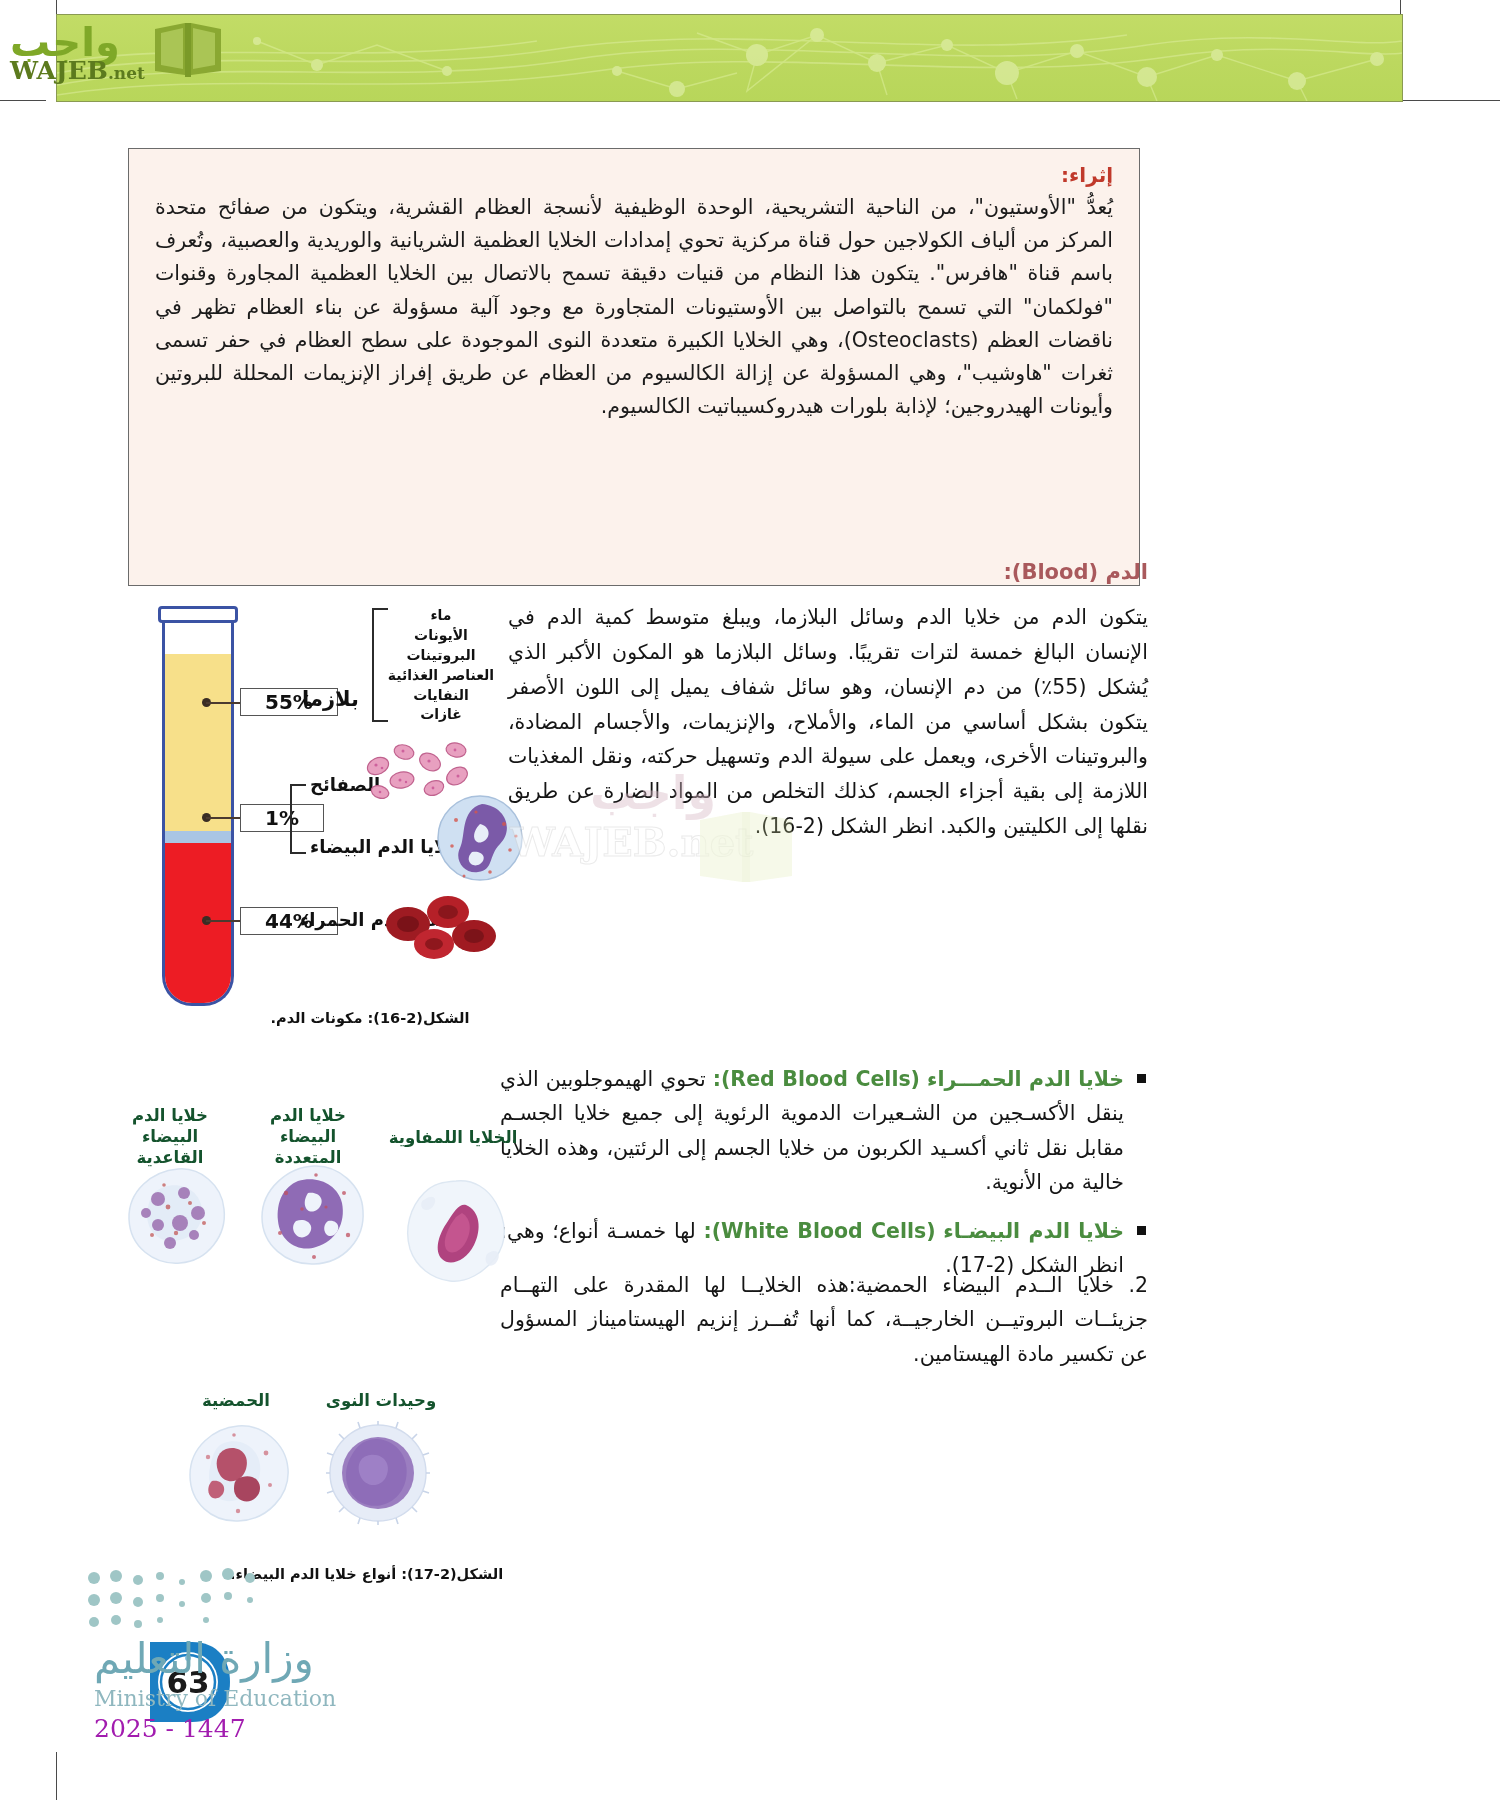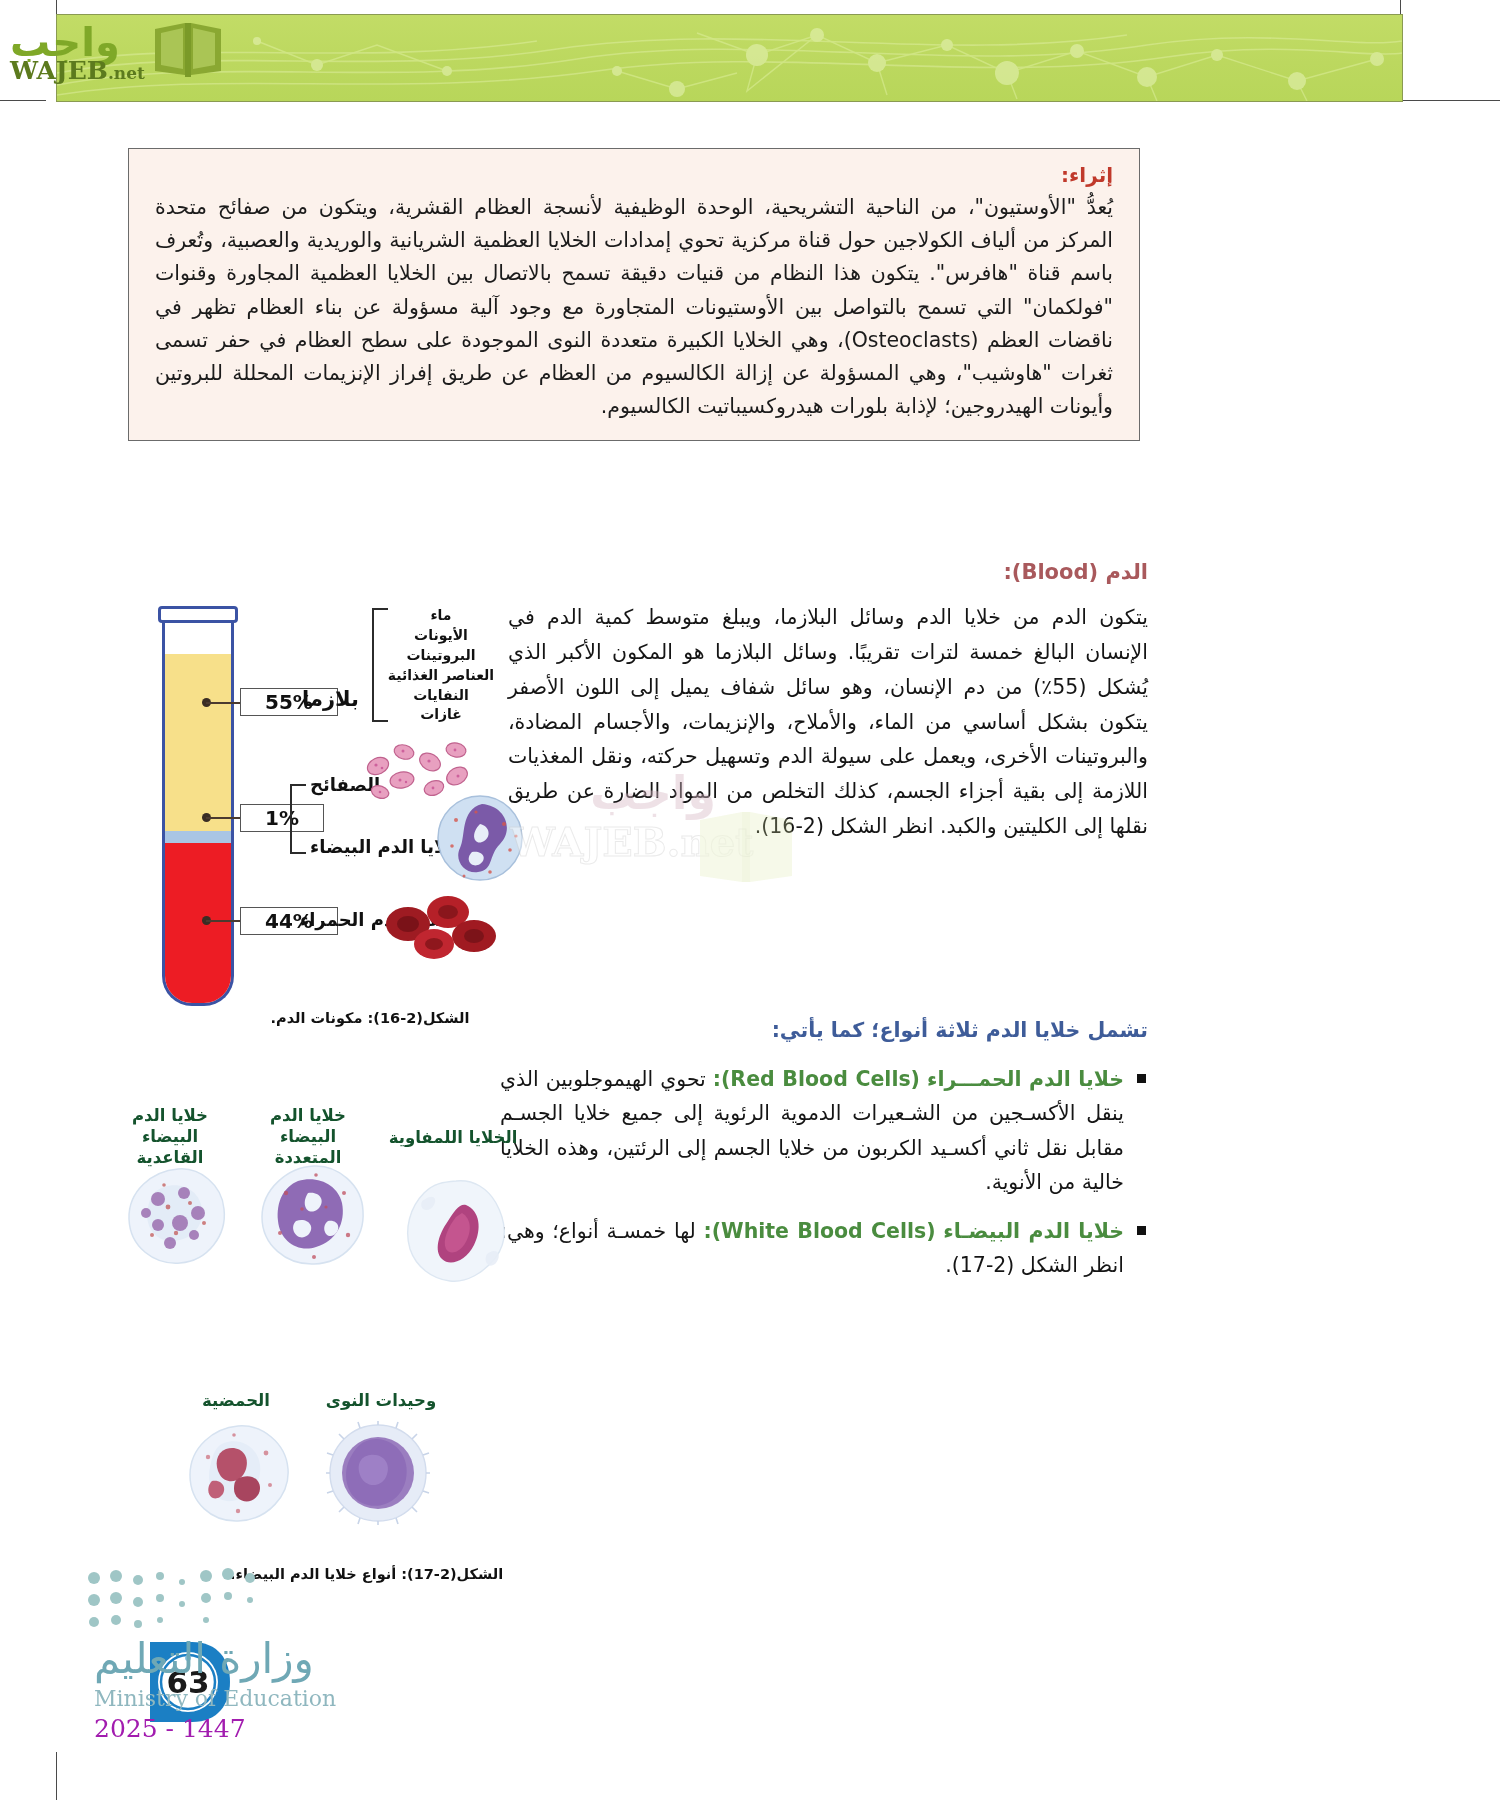--- a/index.html
+++ b/index.html
@@ -35,21 +35,21 @@
   }
   .brand-en{
     font-size:25px;font-weight:bold;color:#5c7a1e;margin-top:-4px;
     font-family:"DejaVu Serif",serif;
   }
   .brand-en .net-suffix{font-size:17px;}
   .book-logo{width:74px;height:62px;position:relative;margin-bottom:4px;}
 
   
   .enrich{
-    position:absolute;left:128px;top:148px;width:1012px;height:293px;
+    position:absolute;left:128px;top:148px;width:1012px;height:438px;
     background:#fcf2ec;border:1.5px solid #6b6b6b;
     box-sizing:border-box;padding:14px 26px 10px 26px;
   }
   .enrich-title{
     color:#c0392b;font-weight:bold;font-size:20px;text-align:right;
     margin:0 0 4px 0;
   }
   .enrich-body{
     color:#1b1b1b;font-size:20.5px;line-height:1.62;text-align:justify;
     text-align-last:right;letter-spacing:0;
@@ -239,34 +239,34 @@
     <div class="enrich-title">إثراء:</div>
     <div class="enrich-body">يُعدُّ "الأوستيون"، من الناحية التشريحية، الوحدة الوظيفية لأنسجة العظام القشرية، ويتكون من صفائح متحدة المركز من ألياف الكولاجين حول قناة مركزية تحوي إمدادات الخلايا العظمية الشريانية والوريدية والعصبية، وتُعرف باسم قناة "هافرس". يتكون هذا النظام من قنيات دقيقة تسمح بالاتصال بين الخلايا العظمية المجاورة وقنوات "فولكمان" التي تسمح بالتواصل بين الأوستيونات المتجاورة مع وجود آلية مسؤولة عن بناء العظام تظهر في ناقضات العظم (Osteoclasts)، وهي الخلايا الكبيرة متعددة النوى الموجودة على سطح العظام في حفر تسمى ثغرات "هاوشيب"، وهي المسؤولة عن إزالة الكالسيوم من العظام عن طريق إفراز الإنزيمات المحللة للبروتين وأيونات الهيدروجين؛ لإذابة بلورات هيدروكسيباتيت الكالسيوم.</div>
   </div>
 
   <div class="sec-head">الدم (Blood):</div>
 
   <div class="col-right">
     <p>يتكون الدم من خلايا الدم وسائل البلازما، ويبلغ متوسط كمية الدم في الإنسان البالغ خمسة لترات تقريبًا. وسائل البلازما هو المكون الأكبر الذي يُشكل (55٪) من دم الإنسان، وهو سائل شفاف يميل إلى اللون الأصفر يتكون بشكل أساسي من الماء، والأملاح، والإنزيمات، والأجسام المضادة، والبروتينات الأخرى، ويعمل على سيولة الدم وتسهيل حركته، ونقل المغذيات اللازمة إلى بقية أجزاء الجسم، كذلك التخلص من المواد الضارة عن طريق نقلها إلى الكليتين والكبد. انظر الشكل (2-16).</p>
   </div>
 
-  <div class="green-head">تشمل خلايا الدم ثلاثة أنواع؛ كما يأتي:</div>
 
   <div class="bullets">
     <div class="bullet">
       <span class="b-term">خلايا الدم الحمـــراء</span>
       <span class="b-en">(Red Blood Cells)</span><span class="b-term">:</span><span> تحوي الهيموجلوبين الذي ينقل الأكسـجين من الشـعيرات الدموية الرئوية إلى جميع خلايا الجسـم مقابل نقل ثاني أكسـيد الكربون من خلايا الجسم إلى الرئتين، وهذه الخلايا خالية من الأنوية.</span>
     </div>
     <div class="bullet">
       <span class="b-term">خلايا الدم البيضـاء</span>
       <span class="b-en">(White Blood Cells)</span><span class="b-term">:</span><span> لها خمسـة أنواع؛ وهي: انظر الشكل (2-17).</span>
     </div>
   </div>
 
   <div class="numlist">
+    <div class="numitem">2. خلايا الــدم البيضاء الحمضية:هذه الخلايــا لها المقدرة على التهــام جزيئــات البروتيــن الخارجيــة، كما أنها تُفــرز إنزيم الهيستاميناز المسؤول عن تكسير مادة الهيستامين.</div>
   </div>
 
   <div class="fig-tube">
 
     <div class="tube">
       <div class="tube-body">
         <div class="plasma"></div>
         <div class="buffy"></div>
         <div class="rbc"></div>
       </div>

